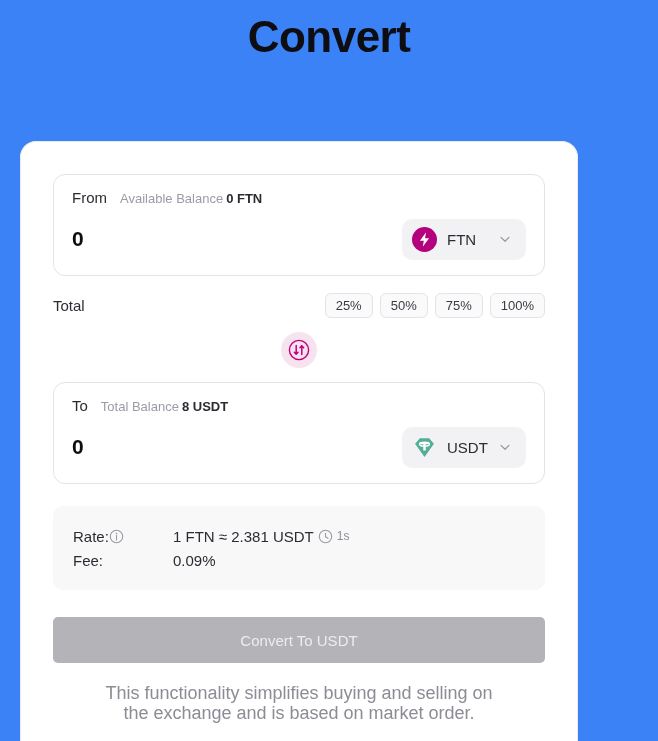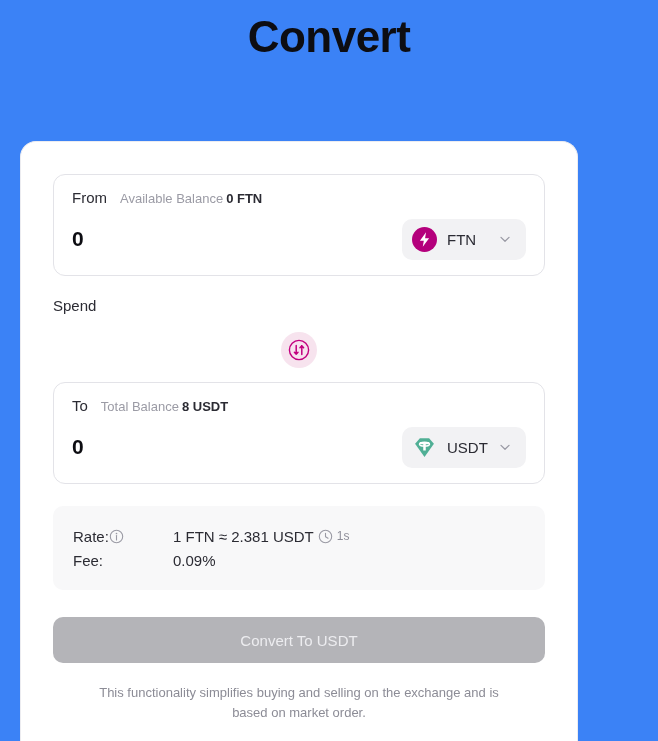--- a/index.html
+++ b/index.html
@@ -226,33 +226,33 @@
     display: block;
   }
 
   
   .convert-btn {
     display: block;
     width: 100%;
     margin-top: 27px;
     height: 46px;
     border: none;
-    border-radius: 10px;
+    border-radius: 5px;
     background: #b4b4b8;
     color: #ededf0;
     font-family: "Liberation Sans", sans-serif;
     font-size: 15px;
     cursor: default;
   }
 
   
   .footnote {
     margin-top: 20px;
     text-align: center;
-    font-size: 13px;
+    font-size: 18px;
     line-height: 20px;
     color: #8c8c96;
     padding: 0 46px;
   }
 </style>
 </head>
 <body>
 
 <div id="page">
 
@@ -276,21 +276,27 @@
           </svg>
           <span class="token-symbol">FTN</span>
           <svg class="chev" viewBox="0 0 14 14">
             <path d="M3 5.4 L7 9.2 L11 5.4" fill="none" stroke="#9a9aa4" stroke-width="1.3" stroke-linecap="round" stroke-linejoin="round"></path>
           </svg>
         </button>
       </div>
     </div>
 
     <div class="spend-row">
-      <span class="spend-label">Spend</span>
+      <span class="spend-label">Total</span>
+      <div class="pct-group">
+        <button class="pct-btn">25%</button>
+        <button class="pct-btn">50%</button>
+        <button class="pct-btn">75%</button>
+        <button class="pct-btn">100%</button>
+      </div>
     </div>
 
     <div class="swap-wrap">
       <button class="swap-btn">
         <svg width="22" height="22" viewBox="0 0 22 22">
           <circle cx="11" cy="11" r="9.6" fill="none" stroke="#c2007f" stroke-width="1.4"></circle>
           <path d="M8.2 6.4 L8.2 15.2 M8.2 15.2 L6.4 13.2 M8.2 15.2 L10 13.2" fill="none" stroke="#c2007f" stroke-width="1.5" stroke-linecap="round" stroke-linejoin="round"></path>
           <path d="M13.8 15.6 L13.8 6.8 M13.8 6.8 L12 8.8 M13.8 6.8 L15.6 8.8" fill="none" stroke="#c2007f" stroke-width="1.5" stroke-linecap="round" stroke-linejoin="round"></path>
         </svg>
       </button>

